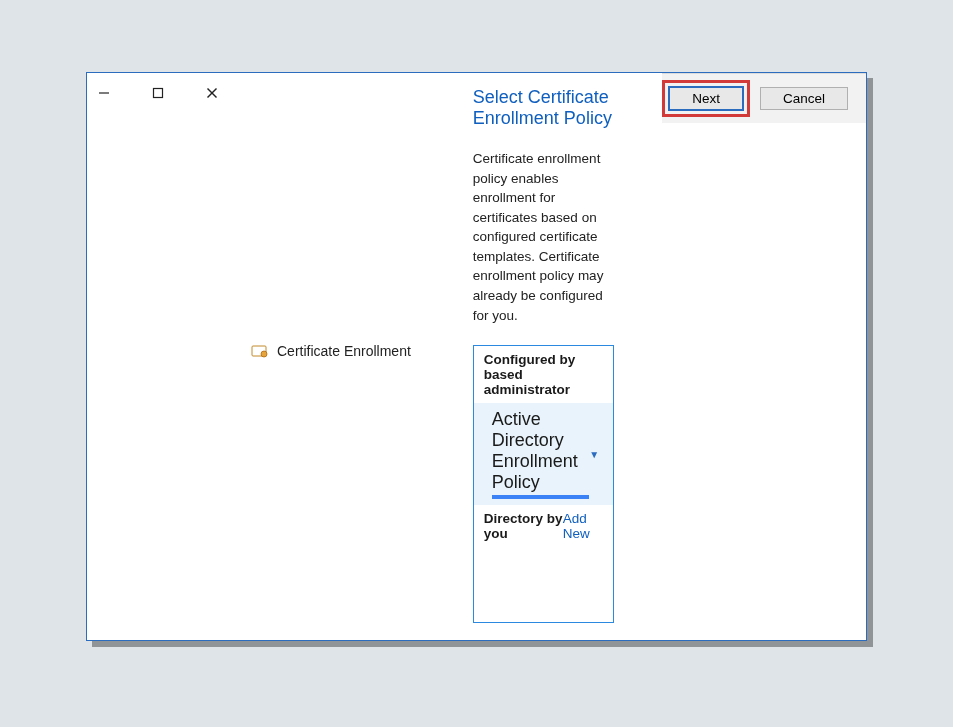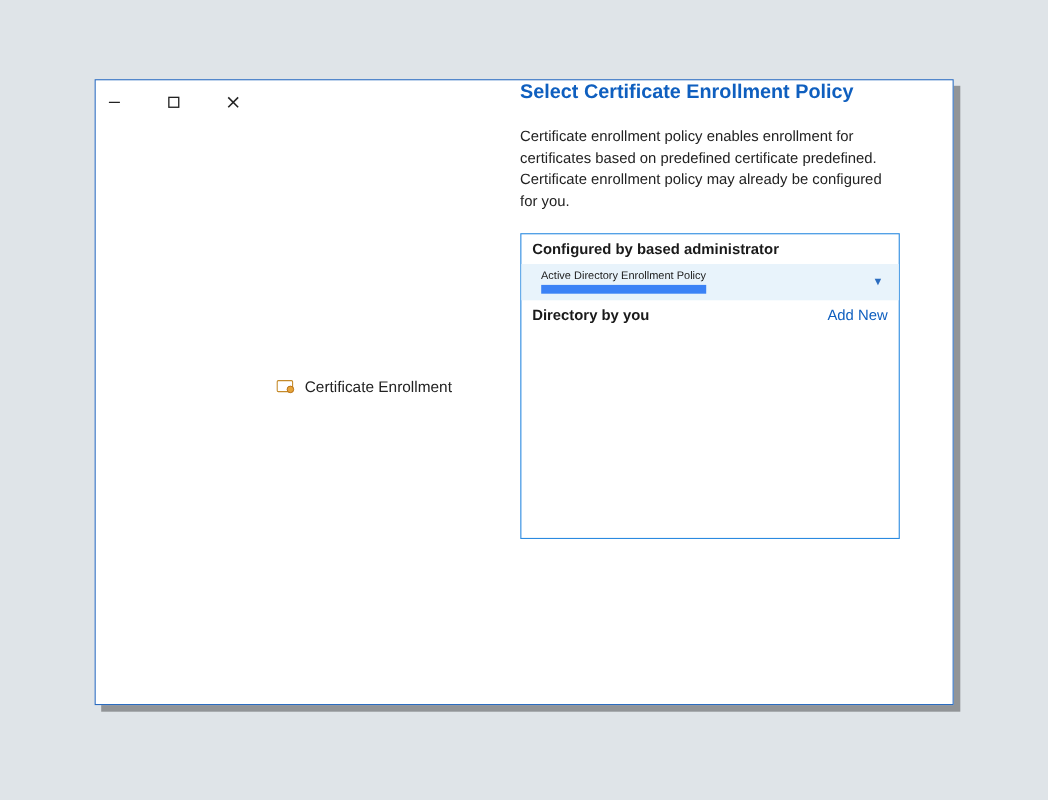--- a/index.html
+++ b/index.html
@@ -58,22 +58,22 @@
   }
   .content {
     padding: 0 48px;
     flex: 1;
     display: flex;
     flex-direction: column;
   }
   .page-title {
     color: #0f5fbf;
     font-size: 18px;
-    font-weight: 700;
-    margin-top: 0;
+    font-weight: 400;
+    margin-top: 14px;
     margin-bottom: 20px;
   }
   .description {
     font-size: 13.5px;
     color: #222;
     line-height: 1.45;
     margin-bottom: 20px;
   }
   .policy-box {
     border: 1px solid #2b8ae0;
@@ -89,22 +89,22 @@
   }
   .policy-row {
     background: #e8f3fb;
     padding: 6px 14px 6px 18px;
     display: flex;
     justify-content: space-between;
     align-items: center;
     cursor: pointer;
   }
   .policy-label {
-    font-size: 10px;
-    border-bottom: 8px solid #3b82f6;
+    font-size: 18px;
+    border-bottom: 4px solid #3b82f6;
     padding-bottom: 2px;
     display: inline-block;
   }
   .chevron {
     color: #2b6cbf;
     font-size: 10px;
   }
   .add-new {
     color: #0f5fbf;
     font-weight: 400;
@@ -168,31 +168,37 @@
       <svg viewBox="0 0 18 16">
         <rect x="1" y="3" width="14" height="10" rx="1" fill="#fff" stroke="#c48a2a" stroke-width="1"></rect>
         <circle cx="13" cy="11" r="3" fill="#e7a43a" stroke="#b06a10" stroke-width="0.8"></circle>
       </svg>
     </span>
     <span class="header-title">Certificate Enrollment</span>
   </div>
 
   <div class="content">
     <h1 class="page-title">Select Certificate Enrollment Policy</h1>
-    <p class="description">Certificate enrollment policy enables enrollment for certificates based on predefined certificate predefined. Certificate enrollment policy may already be configured for you.</p>
+    <p class="description">Certificate enrollment policy enables enrollment for certificates based on configured certificate templates. Certificate enrollment policy may already be configured for you.</p>
 
     <div class="policy-box">
       <div class="section-header">
         <span>Configured by based administrator</span>
       </div>
       <div class="policy-row">
         <span class="policy-label">Active Directory Enrollment Policy</span>
         <span class="chevron">▼</span>
       </div>
       <div class="section-header">
         <span>Directory by you</span>
         <span class="add-new">Add New</span>
       </div>
     </div>
   </div>
 
+  <div class="footer">
+    <span class="next-wrap">
+      <button class="btn btn-next">Next</button>
+    </span>
+    <button class="btn">Cancel</button>
+  </div>
 
 </div>
 
 </body></html>

